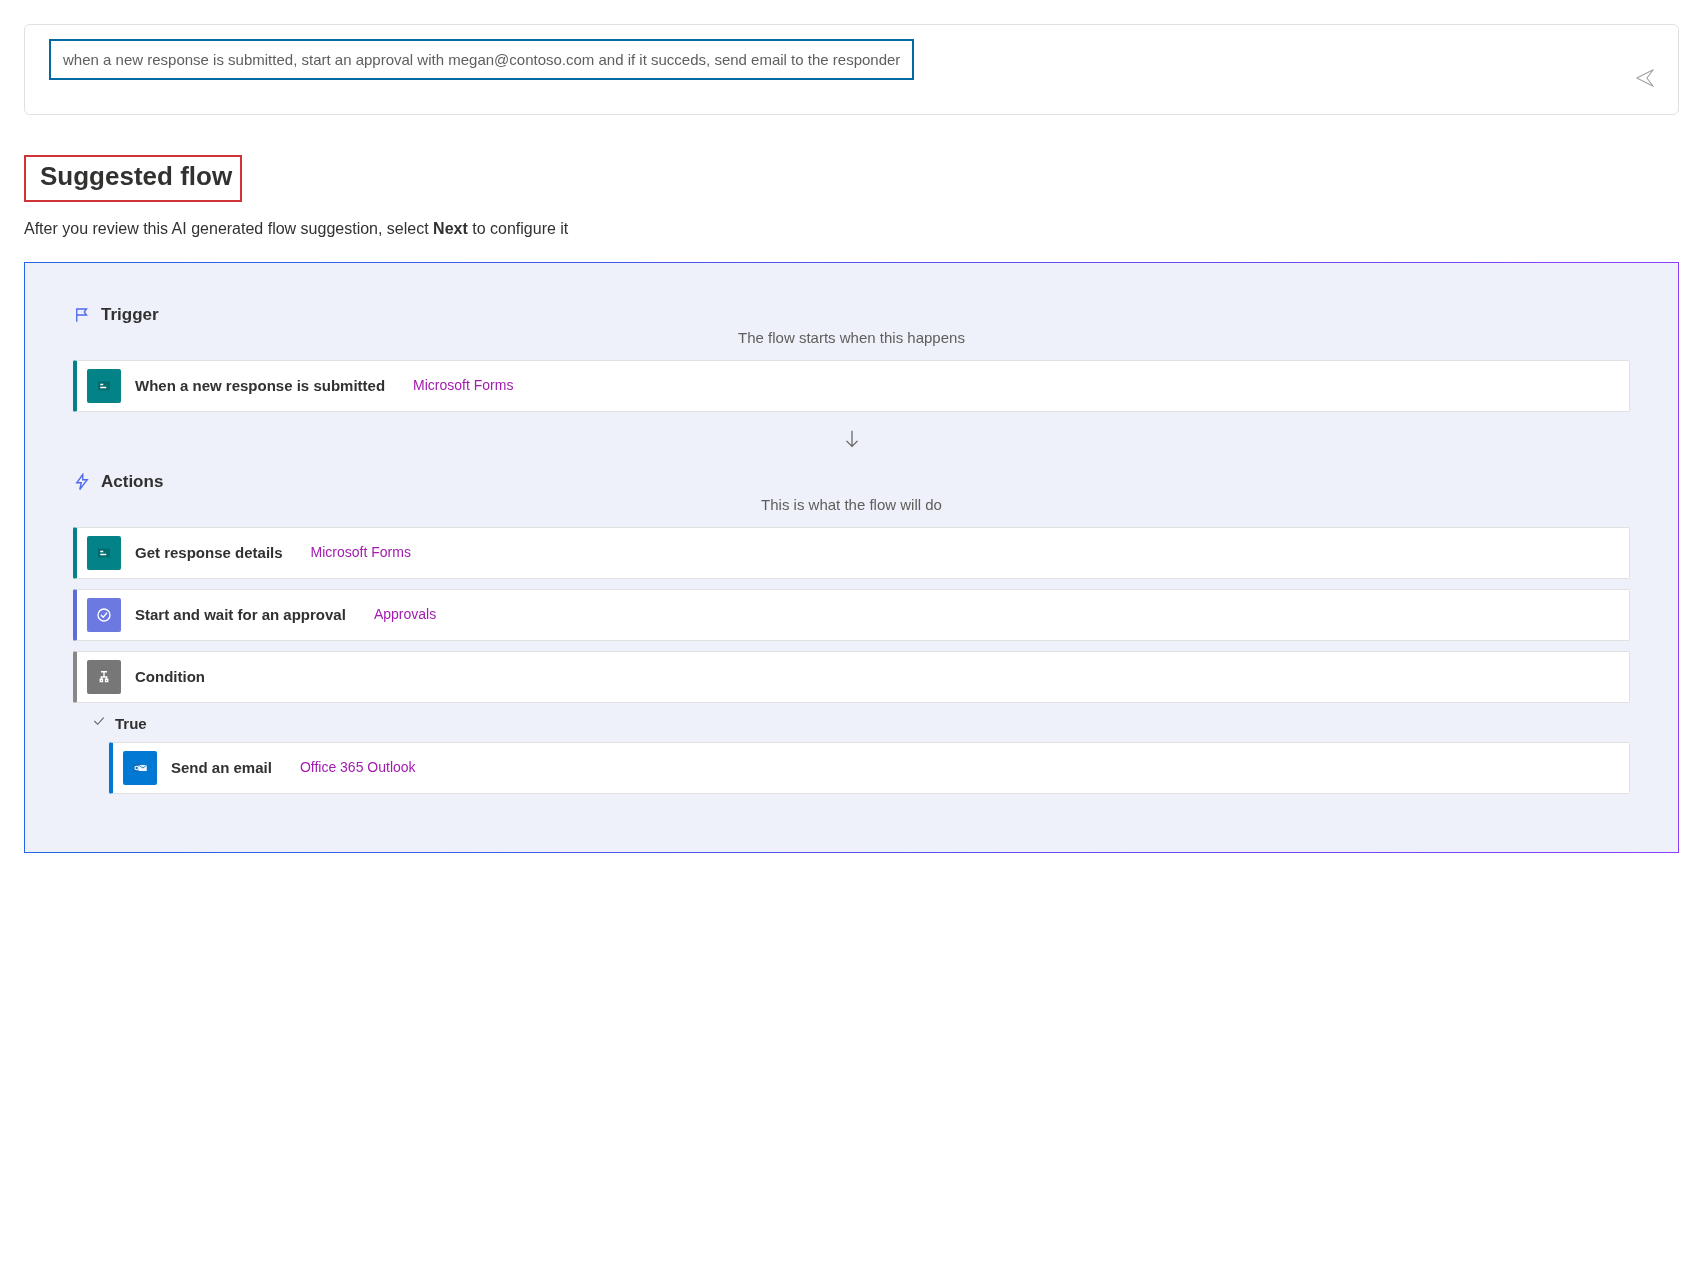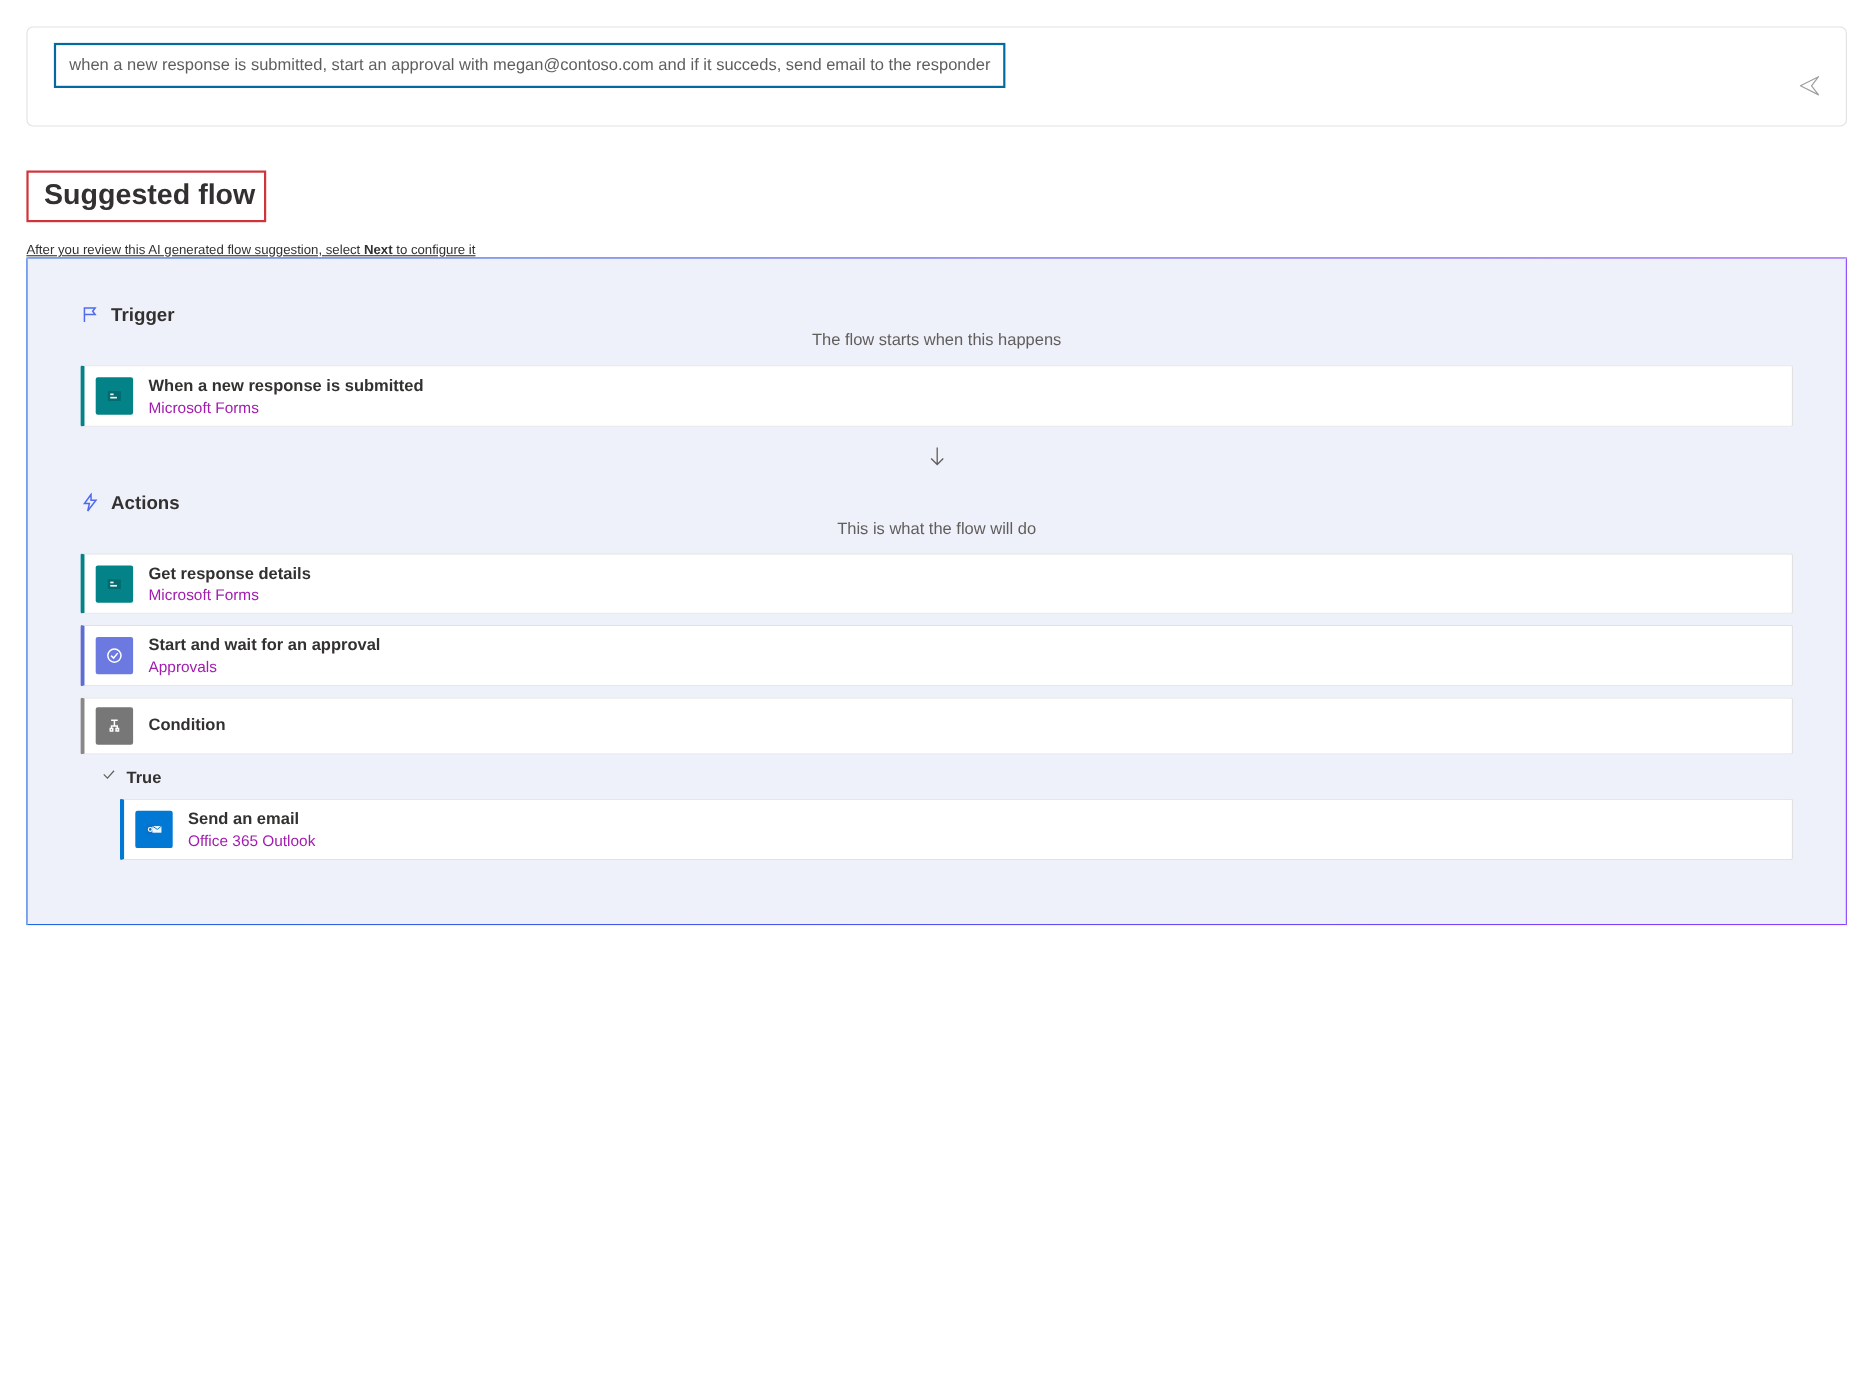--- a/index.html
+++ b/index.html
@@ -61,34 +61,34 @@
       padding: 4px 8px 8px 0;
       margin-bottom: 18px;
     }
     .section-heading {
       font-size: 26px;
       font-weight: 600;
       color: #323130;
       padding-left: 14px;
     }
     .section-subtext {
-      font-size: 12px;
-      color: #323130;
-      text-decoration: underline;
+      font-size: 16px;
+      color: #323130;
+      margin-bottom: 24px;
     }
     .flow-panel {
       border: 1px solid;
       border-image: linear-gradient(90deg, #2266e3, #8a3ffc) 1;
       border-radius: 6px;
       background: #eef0fa;
       padding: 42px 48px 48px 48px;
     }
     .subsection-header {
       display: flex;
-      align-items: flex-start;
+      align-items: center;
       gap: 10px;
       margin-bottom: 4px;
     }
     .subsection-icon {
       width: 18px;
       height: 18px;
       display: inline-flex;
       align-items: center;
       justify-content: center;
     }
@@ -121,21 +121,21 @@
       width: 34px;
       height: 34px;
       border-radius: 2px;
       display: flex;
       align-items: center;
       justify-content: center;
       margin-right: 14px;
       flex-shrink: 0;
     }
     .flow-card-icon svg { width: 18px; height: 18px; }
-    .flow-card-text { display: flex; flex-direction: column; }
+    .flow-card-text { display: flex; flex-direction: row; gap: 28px; }
     .flow-card-title {
       font-size: 15px;
       font-weight: 600;
       color: #323130;
       line-height: 1.3;
     }
     .flow-card-sub {
       font-size: 14px;
       color: #a21caf;
       line-height: 1.3;

